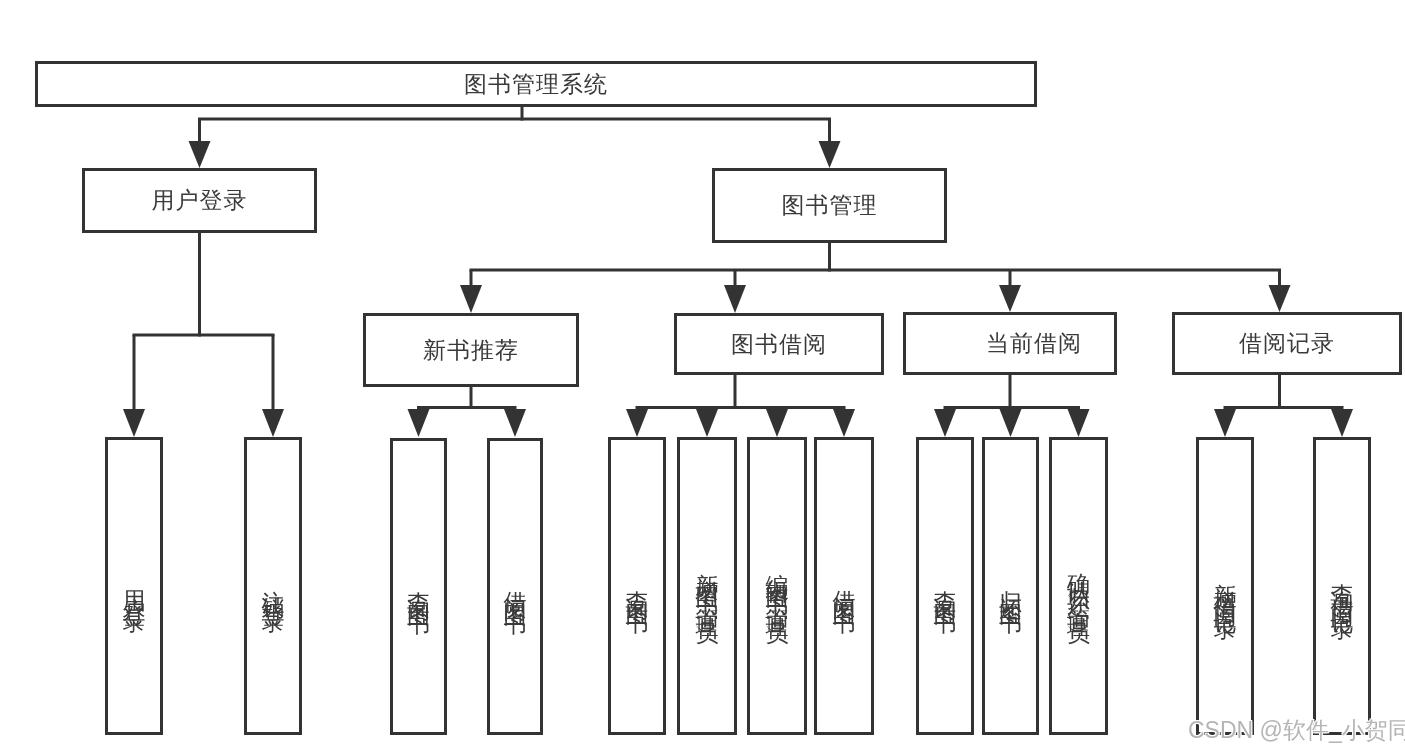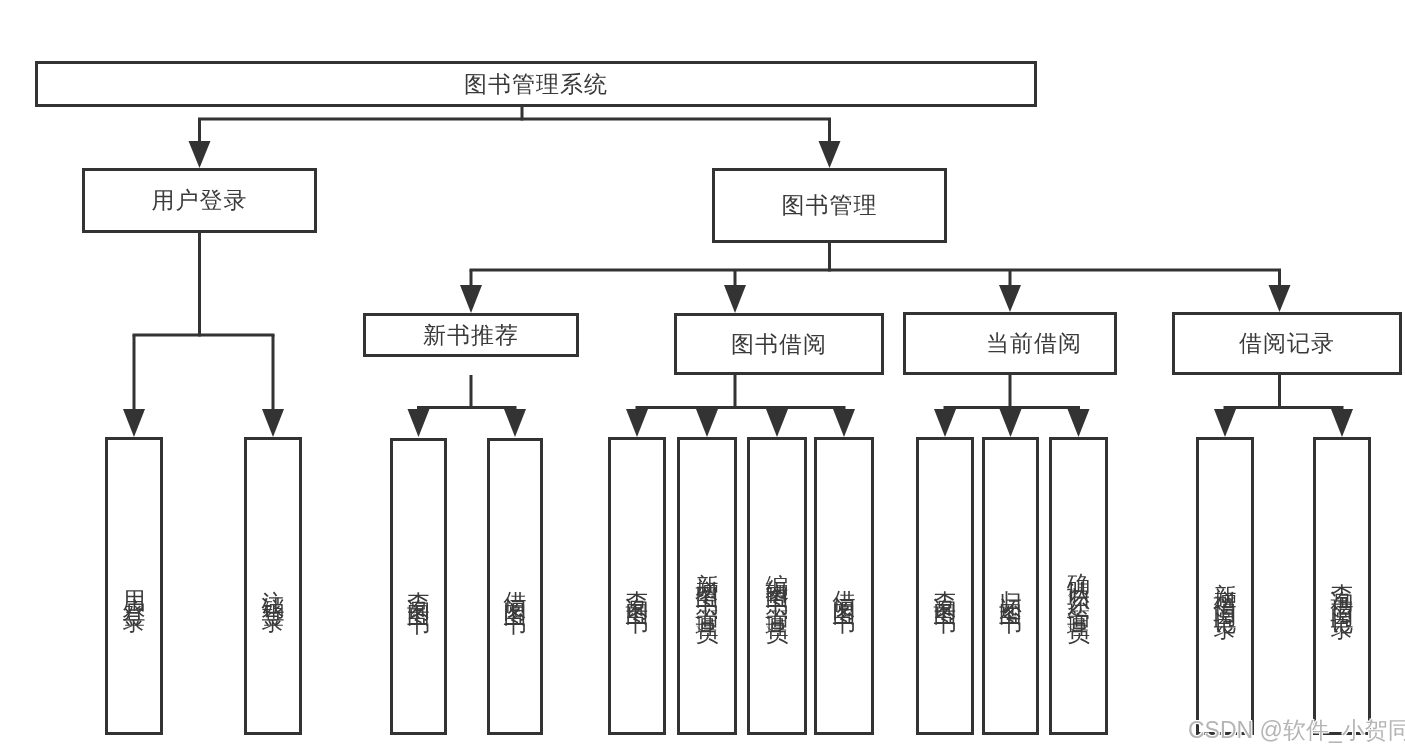--- a/index.html
+++ b/index.html
@@ -114,21 +114,21 @@
     <span>图书管理系统</span>
   </div>
 
   <div class="node hbox" style="left:82px; top:168px; width:235px; height:65px;">
     <span>用户登录</span>
   </div>
   <div class="node hbox" style="left:712px; top:168px; width:235px; height:75px;">
     <span>图书管理</span>
   </div>
 
-  <div class="node hbox" style="left:363px; top:313px; width:216px; height:44px;">
+  <div class="node hbox" style="left:363px; top:313px; width:216px; height:74px;">
     <span>新书推荐</span>
   </div>
   <div class="node hbox" style="left:630px; top:313px; width:210px; height:62px;margin-left:44px;">
     <span>图书借阅</span>
   </div>
   <div class="node hbox" style="left:903px; top:312px; width:214px; height:63px;padding-left:48px;">
     <span>当前借阅</span>
   </div>
   <div class="node hbox" style="left:1172px; top:312px; width:230px; height:63px;">
     <span>借阅记录</span>

